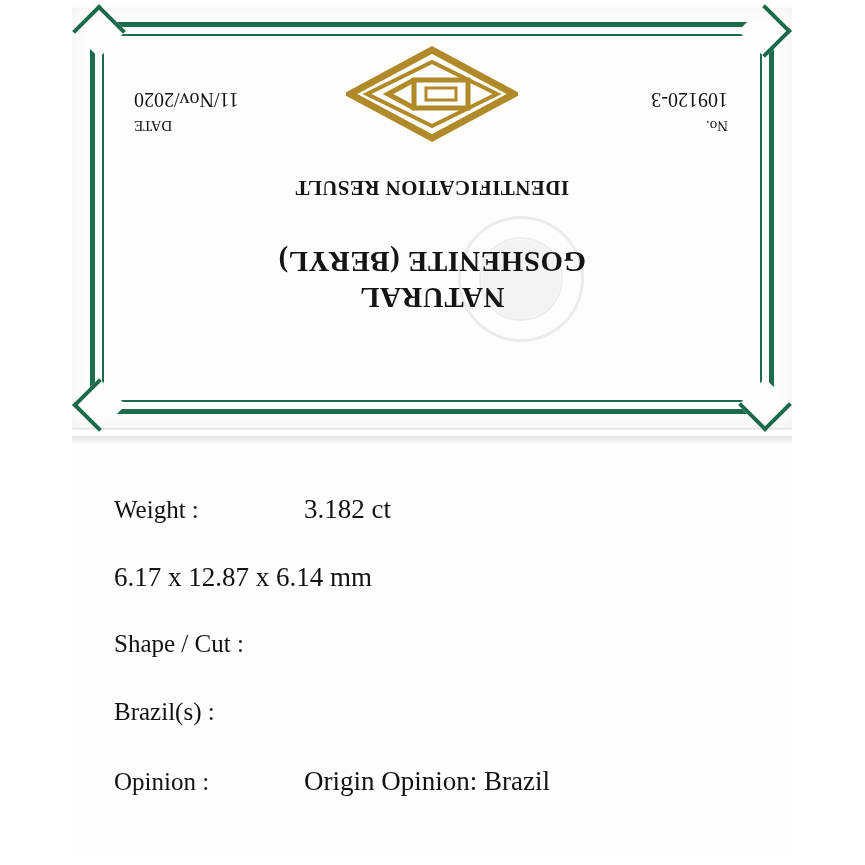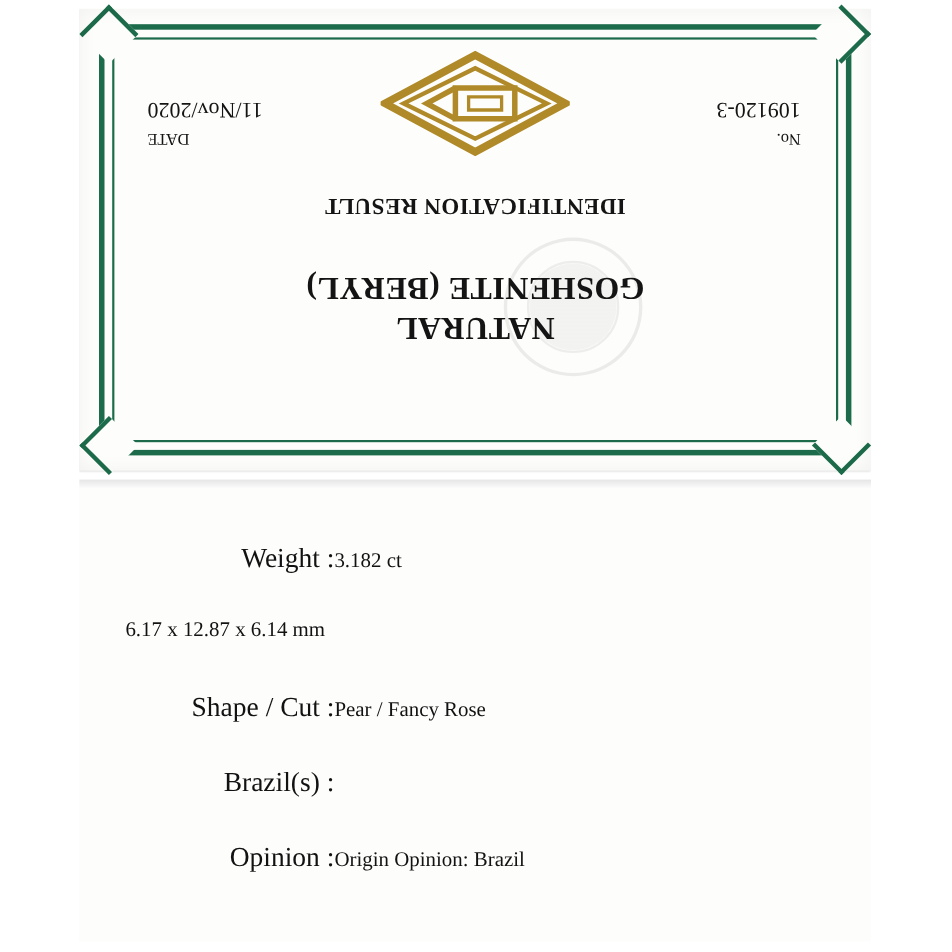--- a/index.html
+++ b/index.html
@@ -172,30 +172,29 @@
     height: 412px;
     background: #fdfdfc;
   }
   .detail-row {
     position: absolute;
     left: 42px;
     right: 20px;
     height: 34px;
     display: flex;
     align-items: baseline;
-    text-align: right;
   }
   .detail-label {
     width: 190px;
     font-size: 25px;
     color: #121212;
     white-space: nowrap;
   }
   .detail-value {
-    font-size: 19px;
+    font-size: 27px;
     color: #121212;
     white-space: nowrap;
   }
   .r0 { top: 50px; }
   .r1 { top: 118px; }
   .r2 { top: 186px; }
   .r3 { top: 254px; }
   .r4 { top: 322px; }
 
   
@@ -271,21 +270,20 @@
       <div class="detail-label">Weight :</div>
       <div class="detail-value">3.182 ct</div>
     </div>
 
     <div class="detail-row r1">
       <div class="detail-value">6.17 x 12.87 x 6.14 mm</div>
     </div>
 
     <div class="detail-row r2">
       <div class="detail-label">Shape / Cut :</div>
-      <div class="detail-value">Pear / Fancy Rose</div>
     </div>
 
     <div class="detail-row r3">
       <div class="detail-label">Brazil(s) :</div>
     </div>
 
     <div class="detail-row r4">
       <div class="detail-label">Opinion :</div>
       <div class="detail-value">Origin Opinion: Brazil</div>
     </div>

